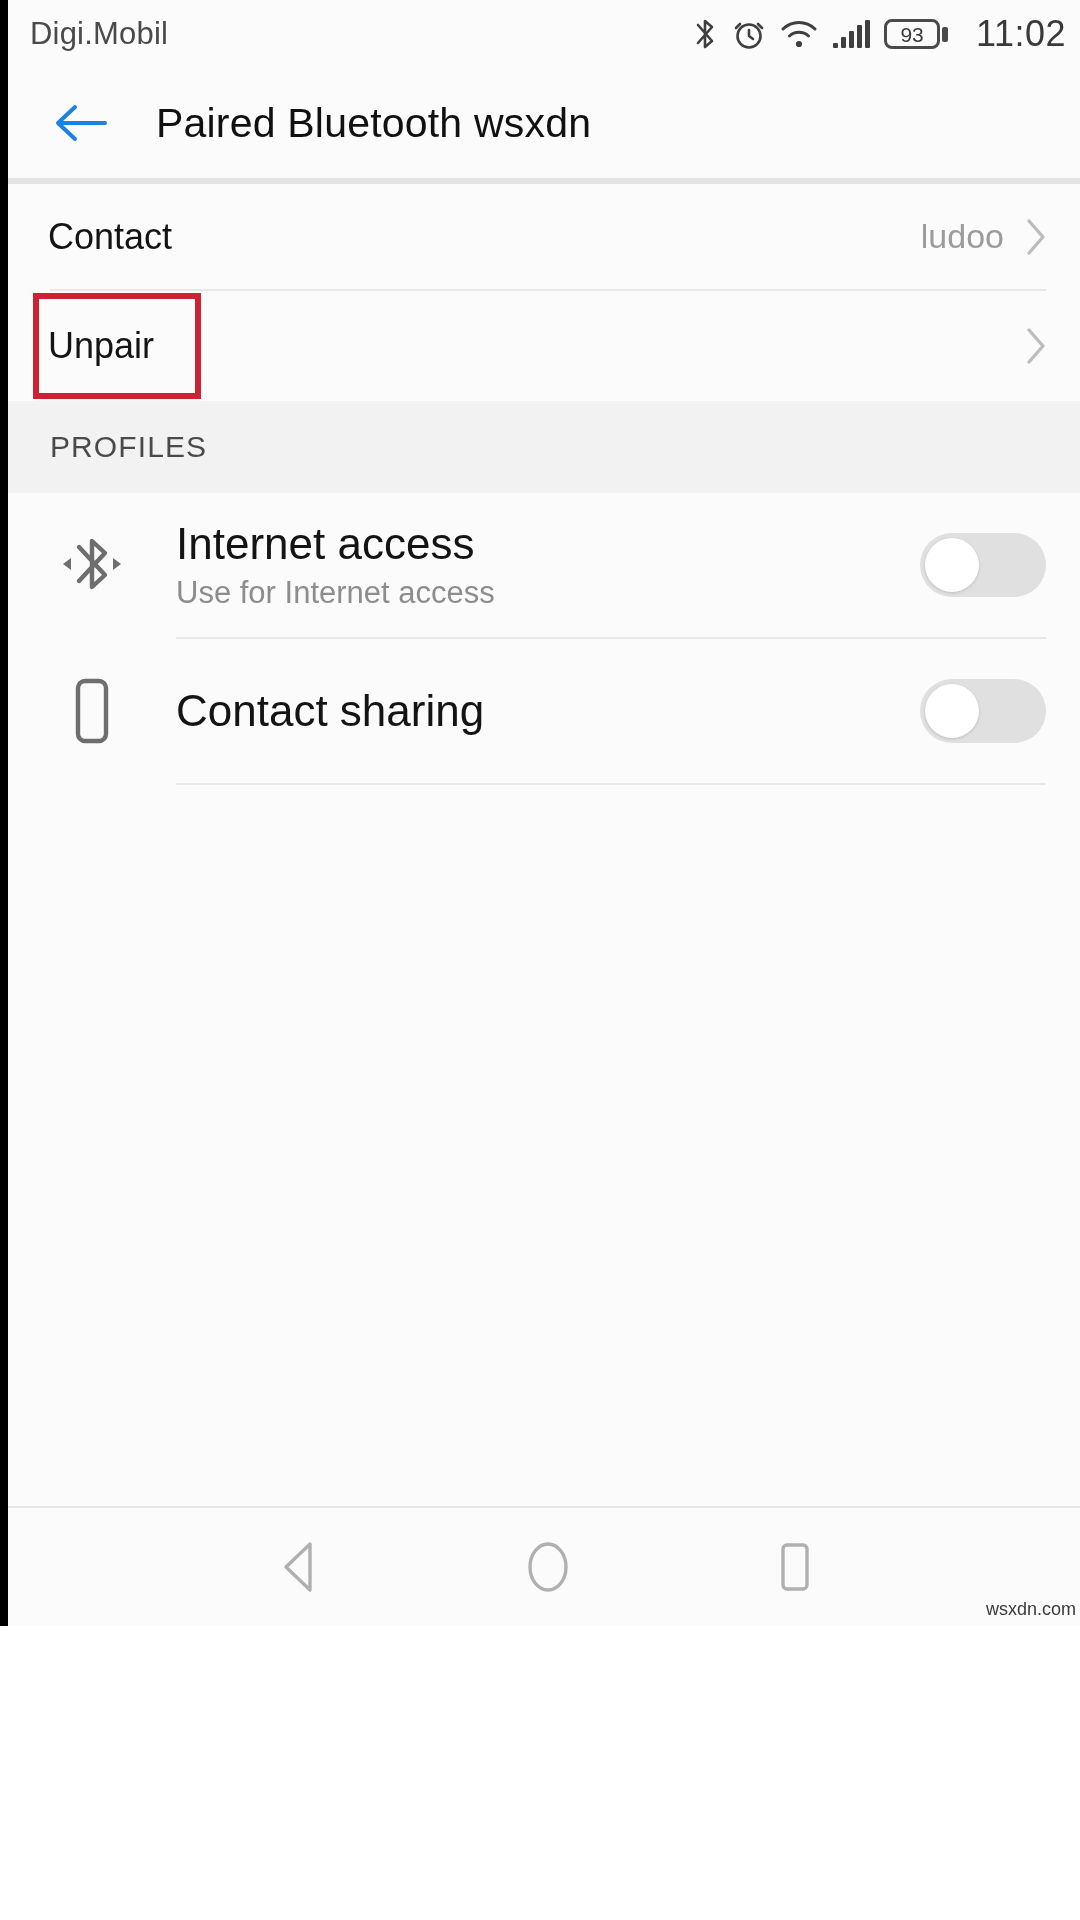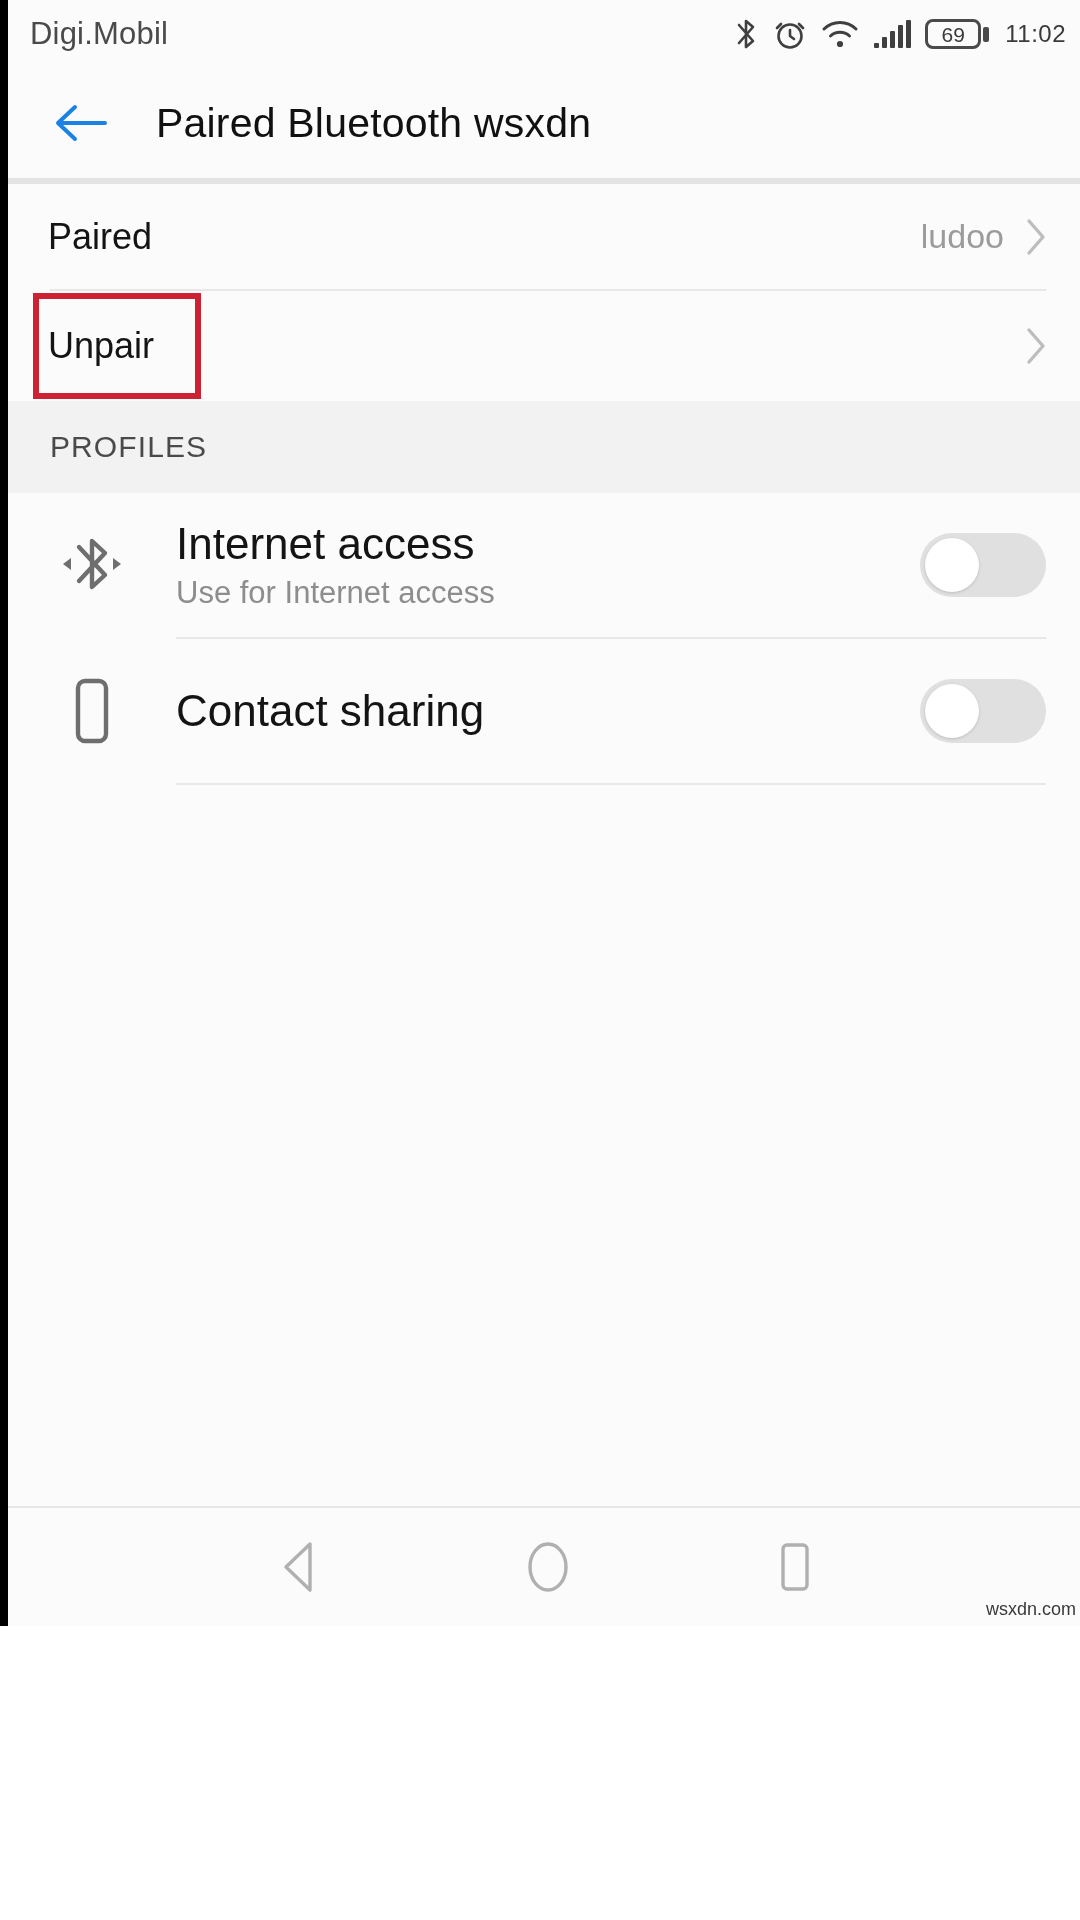--- a/index.html
+++ b/index.html
@@ -69,23 +69,23 @@
     line-height: 1;
     font-family: "Liberation Sans", sans-serif;
   }
   .battery-tip {
     width: 6px;
     height: 15px;
     background: #4a4a4a;
     border-radius: 2px;
   }
   .clock {
-    font-size: 24px;
+    font-size: 36px;
     color: #3a3a3a;
-    margin-left: 2px;
+    margin-left: 14px;
     letter-spacing: 0.5px;
     font-family: "Liberation Sans", sans-serif;
   }
 
   
   .title-bar {
     height: 110px;
     flex: 0 0 110px;
     background: #fbfbfb;
     display: flex;
@@ -318,21 +318,21 @@
           <rect x="1" y="24" width="5" height="5" fill="#3f3f3f" rx="1"></rect>
           <rect x="9" y="18" width="5" height="11" fill="#3f3f3f" rx="1"></rect>
           <rect x="17" y="12" width="5" height="17" fill="#3f3f3f" rx="1"></rect>
           <rect x="25" y="6" width="5" height="23" fill="#3f3f3f" rx="1"></rect>
           <rect x="33" y="1" width="5" height="28" fill="#3f3f3f" rx="1"></rect>
         </svg>
       </span>
 
       <span class="battery-wrap">
         <span class="battery-shell">
-          <span class="battery-num">69</span>
+          <span class="battery-num">93</span>
         </span>
         <span class="battery-tip"></span>
       </span>
 
       <span class="clock">11:02</span>
     </div>
   </div>
 
   <div class="title-bar">
     <span class="back-arrow">
@@ -340,21 +340,21 @@
         <path d="M52 23 L6 23 M22 7 L5 23 L22 39" fill="none" stroke="#1a82e2" stroke-width="4" stroke-linecap="round" stroke-linejoin="round"></path>
       </svg>
     </span>
     <span class="page-title">Paired Bluetooth wsxdn</span>
   </div>
   <div class="title-sep"></div>
 
   <div class="content">
 
     <div class="row simple-row">
-      <span class="row-label">Paired</span>
+      <span class="row-label">Contact</span>
       <span class="row-value">ludoo</span>
       <span class="chevron">
         <svg width="24" height="40" viewBox="0 0 24 40">
           <path d="M5 4 L19 20 L5 36" fill="none" stroke="#bdbdbd" stroke-width="3.4" stroke-linecap="round" stroke-linejoin="round"></path>
         </svg>
       </span>
     </div>
 
     <div class="divider-inset"></div>
 

